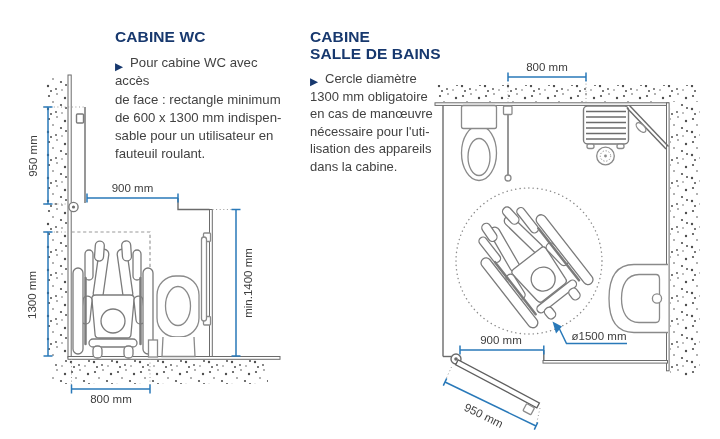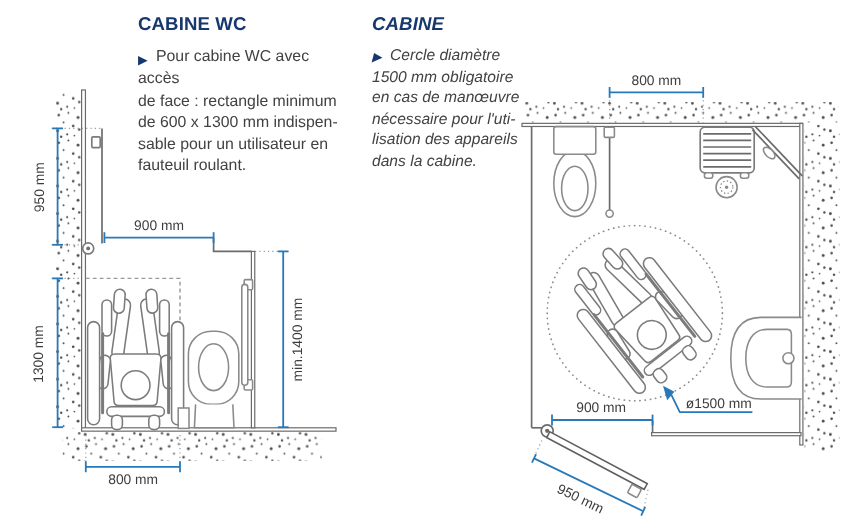--- a/index.html
+++ b/index.html
@@ -1,19 +1,19 @@
 <!DOCTYPE html>
 <html><head>
 <meta charset="utf-8">
 <style>
   html,body{margin:0;padding:0;background:#fff;}
   #page{position:relative;width:720px;height:439px;background:#ffffff;overflow:hidden;
         font-family:"Liberation Sans",sans-serif;}
   #art{position:absolute;left:0;top:0;}
-  .textcol{position:absolute;}
+  .textcol{position:absolute;margin-top:16px;}
   .title{font-size:15.5px;font-weight:bold;color:#17386e;letter-spacing:.1px;line-height:17px;}
   .para{position:relative;color:#424242;text-indent:15px;margin-top:9px;}
   .para .ptext{white-space:pre-line;}
   #wc-text .para{font-size:13.2px;line-height:18.3px;width:178px;}
   #bath-text .para{font-size:13px;line-height:17.6px;width:134px;margin-top:8px;}
   .bullet{position:absolute;left:0;top:3px;font-size:10.5px;color:#17386e;text-indent:0;}
   
   .wall{fill:#ffffff;stroke:#6b6b6b;stroke-width:1;}
   .ln{stroke:#6b6b6b;stroke-width:1.4;fill:none;}
   .fix{fill:#ffffff;stroke:#8a8a8a;stroke-width:1.3;}
@@ -248,26 +248,27 @@
     <div class="para">
       <span class="bullet">▶</span>
       <span class="ptext">Pour cabine WC avec accès
 de face : rectangle minimum
 de 600 x 1300 mm indispen-
 sable pour un utilisateur en
 fauteuil roulant.</span>
     </div>
   </div>
 
-  <div id="bath-text" class="textcol" style="left:310px;top:12px;width:136px;font-style:italic;">
+  <div id="bath-text" class="textcol" style="left:310px;top:12px;width:136px;">
     <div class="title">CABINE</div>
+    <div class="title">SALLE DE BAINS</div>
     <div class="para">
       <span class="bullet">▶</span>
       <span class="ptext">Cercle diamètre
-1500 mm obligatoire
+1300 mm obligatoire
 en cas de manœuvre
 nécessaire pour l'uti-
 lisation des appareils
 dans la cabine.</span>
     </div>
   </div>
 
 </div>
 
 </body></html>

